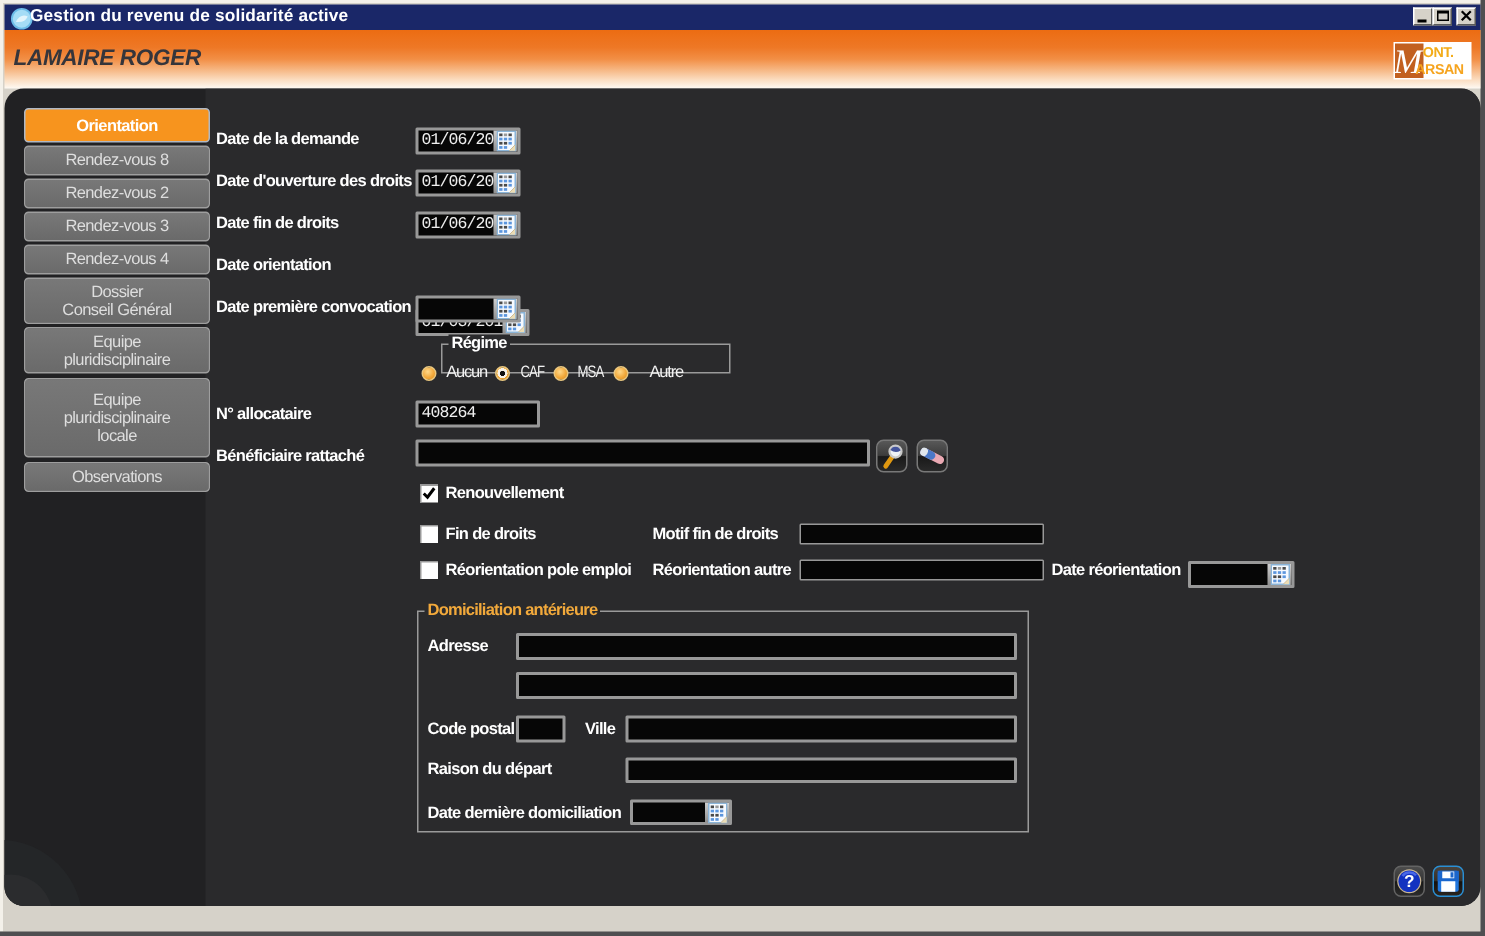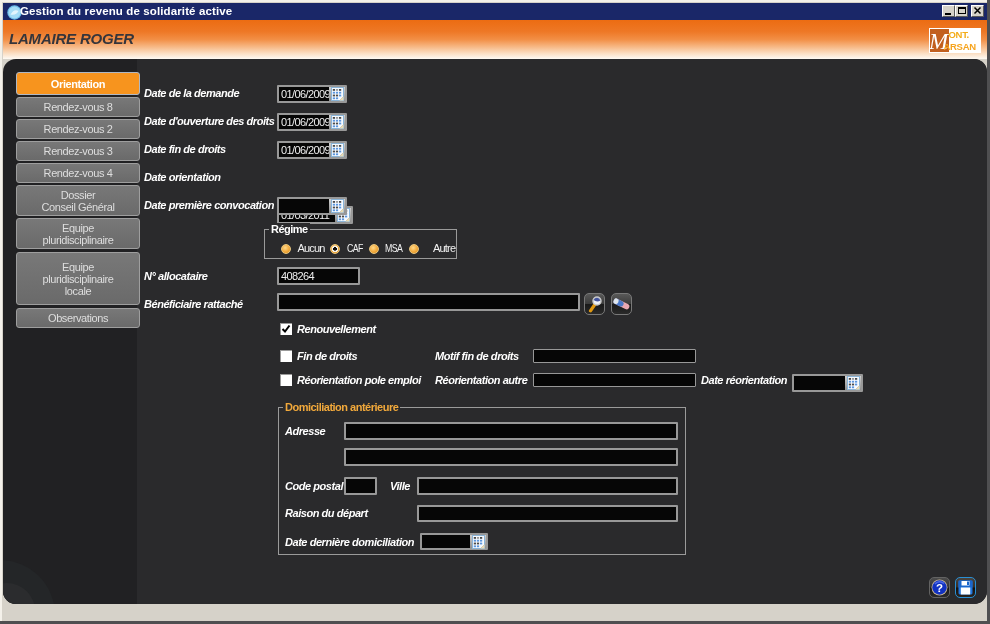--- a/index.html
+++ b/index.html
@@ -23,23 +23,23 @@
 #logo { position:absolute; right:6px; top:8px; width:52px; height:25px; background:#fff; }
 #content { position:absolute; left:3px; top:59px; width:984px; height:545px;
   background:#212123; overflow:hidden; font-size:11px;border-radius:13px; }
 #panel { position:absolute; left:134px; top:0; width:850px; height:545px; background:#2a2a2c; }
 #circ1 { position:absolute; left:-58px; top:501px; width:110px; height:110px; border-radius:50%; background:#242628; }
 #circ2 { position:absolute; left:-24px; top:524px; width:56px; height:56px; border-radius:50%; background:#2b2c2e; }
 .tab { position:absolute; left:13px; width:124px; background:linear-gradient(to bottom,#787878,#6a6a6a);
   border:1px solid #9e9e9e; border-radius:3px; color:#dedede; font-size:11px; letter-spacing:-0.4px;
   display:flex; align-items:center; justify-content:center; text-align:center; line-height:12px; }
 .tab.active { background:#f7941e; color:#fff; font-weight:bold; border-color:#b0b8c4; }
-.lbl { position:absolute; color:#fff; font-size:11px; font-weight:bold; white-space:nowrap; line-height:13px; letter-spacing:-0.45px;font-style:italic; }
+.lbl { position:absolute; color:#fff; font-size:11px; font-weight:bold; white-space:nowrap; line-height:13px; letter-spacing:-0.45px; }
 .fld { position:absolute; background:#060606; border:2px solid #989898; border-radius:1px;
-  color:#fff; font-size:11px; display:flex; align-items:center; padding-left:2px; white-space:nowrap; letter-spacing:-0.6px; color:#efefef; }
+  color:#fff; font-size:11px; display:flex; align-items:center; padding-left:2px; white-space:nowrap; letter-spacing:-0.6px; color:#efefef;font-family:Liberation Mono, monospace; }
 .fld.thin { border-width:1px; }
 .calbtn { position:absolute; right:0; top:0; bottom:0; width:16px;
   background:linear-gradient(to bottom,#cfcfcf,#8f8f8f); display:flex; align-items:center; justify-content:center; }
 .grp { position:absolute; border:1px solid #9a9a9a; }
 .grp .legend { position:absolute; top:-7px; left:4px; background:#2a2a2c; padding:0 2px;
   font-size:11px; font-weight:bold; color:#fff; letter-spacing:-0.5px; }
 .radio { position:absolute; width:10px; height:10px; border-radius:50%;
   background:radial-gradient(circle at 40% 35%, #ffd98a 0%, #f2a93c 55%, #d88a18 100%);
   border:1px solid #e9c77f; }
 .radio.sel { background:radial-gradient(circle at 50% 48%, #101010 0 1.7px, #f8f3e8 1.8px 3.3px, rgba(0,0,0,0) 3.4px),
@@ -142,21 +142,21 @@
         </span></div>
     <div class="lbl" style="left:141px; top:140px;">Date première convocation</div>
     <div class="fld" style="left:274px; top:137.5px; width:70px; height:18px;">
       <span class="calbtn">
           <svg width="13" height="14" viewBox="0 0 13 14">
             <use href="#cal"></use>
           </svg>
         </span>
       </div>
 
-    <div class="grp" style="left:261px; top:170px; width:193px; height:30px;">
+    <div class="grp" style="left:291px; top:170px; width:193px; height:20px;">
       <span class="legend">Régime</span>
     </div>
     <div class="radio" style="left:277.5px; top:184.5px;"></div>
     <div class="rlbl" style="left:294.5px; top:183px;">Aucun</div>
     <div class="radio sel" style="left:327px; top:184.5px;"></div>
     <div class="rlbl" style="left:343.5px; top:183px; transform:scaleX(0.8); transform-origin:left center;">CAF</div>
     <div class="radio" style="left:366px; top:184.5px;"></div>
     <div class="rlbl" style="left:381.5px; top:183px; transform:scaleX(0.8); transform-origin:left center;">MSA</div>
     <div class="radio" style="left:405.5px; top:184.5px;"></div>
     <div class="rlbl" style="left:430px; top:183px;">Autre</div>

